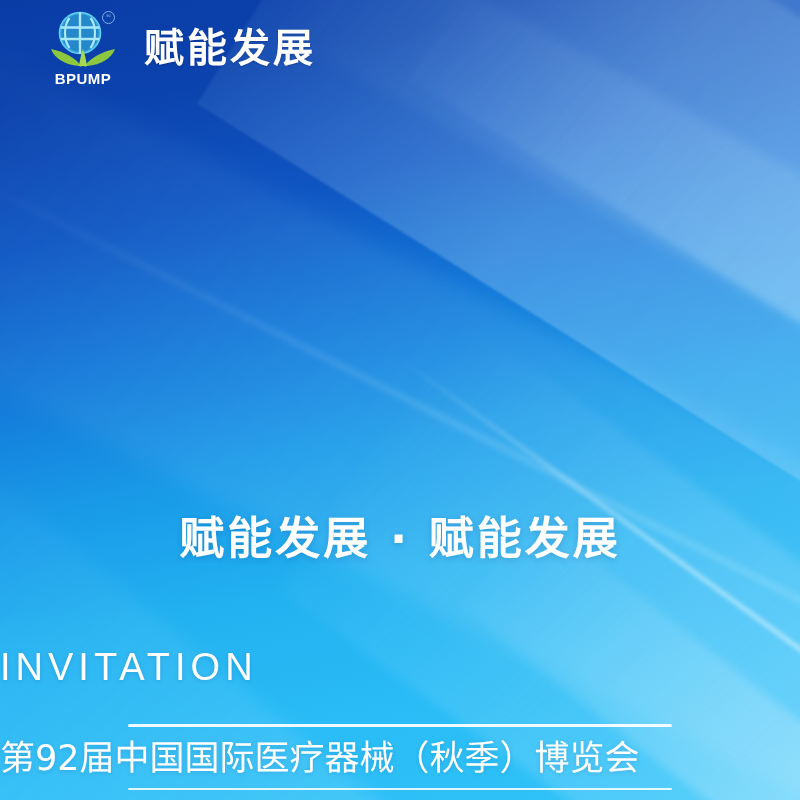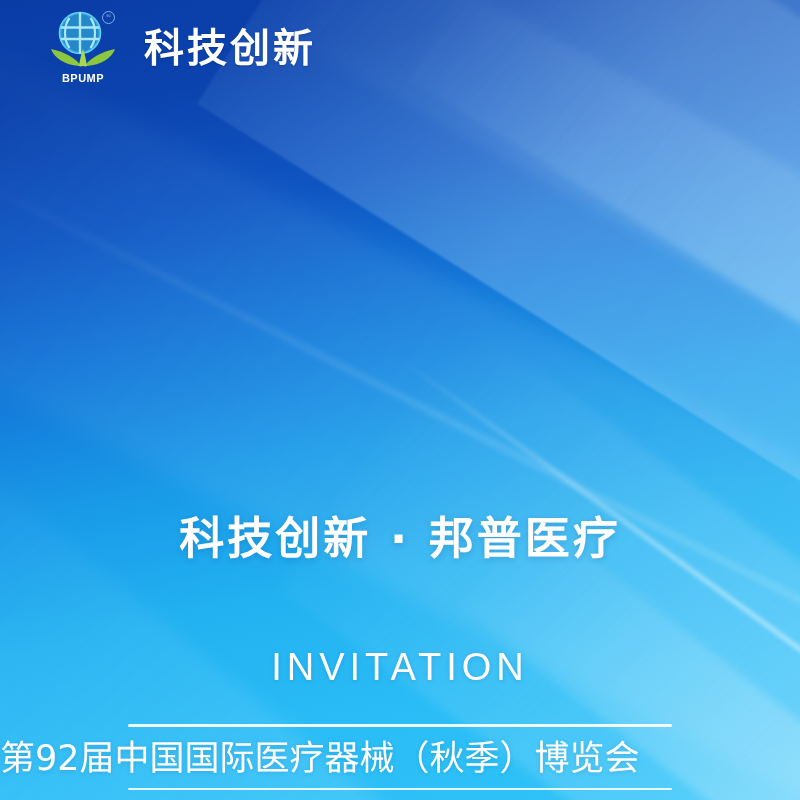--- a/index.html
+++ b/index.html
@@ -174,21 +174,21 @@
     width: 74px;
     height: 34px;
   }
   .logo-word {
     position: absolute;
     bottom: -1px;
     left: 0;
     width: 78px;
     text-align: center;
     color: #ffffff;
-    font-size: 11px;
+    font-size: 15px;
     font-weight: bold;
     letter-spacing: 0.5px;
     line-height: 17px;
     font-family: "Liberation Sans", sans-serif;
   }
 
   .brand-name {
     margin-left: 22px;
     color: #ffffff;
     font-size: 40px;
@@ -236,21 +236,20 @@
     font-family: "DejaVu Sans", "Liberation Sans", sans-serif;
     text-shadow: 0 2px 6px rgba(5,40,110,0.18);
     white-space: nowrap;
   }
 
   .en-title {
     position: absolute;
     top: 645px;
     left: 0;
     width: 800px;
-    text-align: center;
     color: #ffffff;
     font-size: 38px;
     font-weight: 400;
     letter-spacing: 5px;
     line-height: 1.2;
     font-family: "Liberation Sans", sans-serif;
     text-shadow: 0 1px 4px rgba(5,40,110,0.15);
     white-space: nowrap;
   }
 
@@ -318,27 +317,27 @@
 
       <svg class="logo-leaves" viewBox="0 0 74 34">
         <path d="M36 33 C30 24 19 18 5 15 C8 24 19 31 33 32 Z" fill="#8DC63F"></path>
         <path d="M38 33 C44 24 55 18 69 15 C66 24 55 31 41 32 Z" fill="#8DC63F"></path>
         <path d="M33 32 C34 26 35 20 37 15 C39 20 40 26 41 32 Z" fill="#A6D94F"></path>
       </svg>
 
       <div class="logo-word">BPUMP</div>
     </div>
 
-    <div class="brand-name">科技创新</div>
+    <div class="brand-name">赋能发展</div>
   </div>
 
   <div class="content">
 
 
-    <div class="sub-title">科技创新 · 邦普医疗</div>
+    <div class="sub-title">赋能发展 · 赋能发展</div>
 
     <div class="en-title">INVITATION</div>
 
     <div class="rule rule-top"></div>
 
     <div class="event-name">第92届中国国际医疗器械（秋季）博览会</div>
 
     <div class="rule rule-bottom"></div>
 
   </div>

